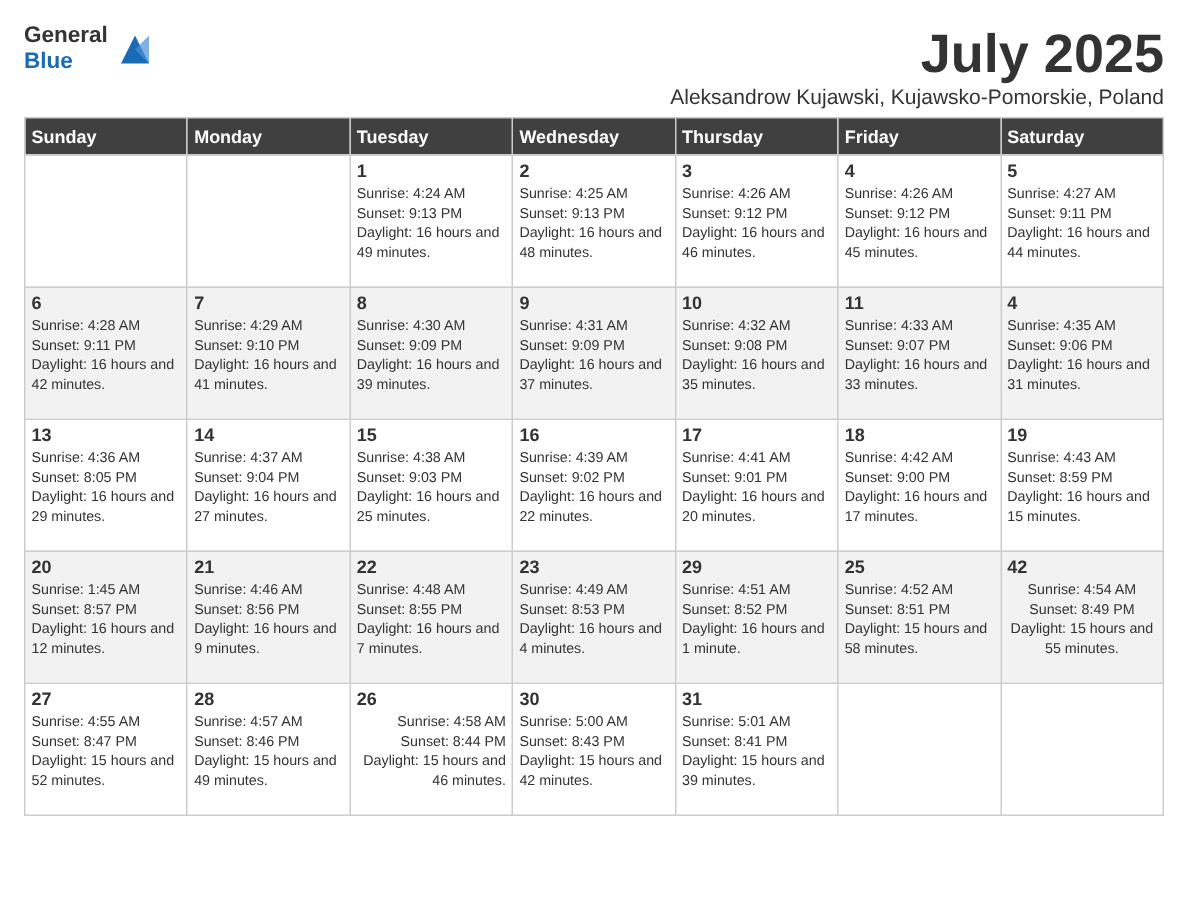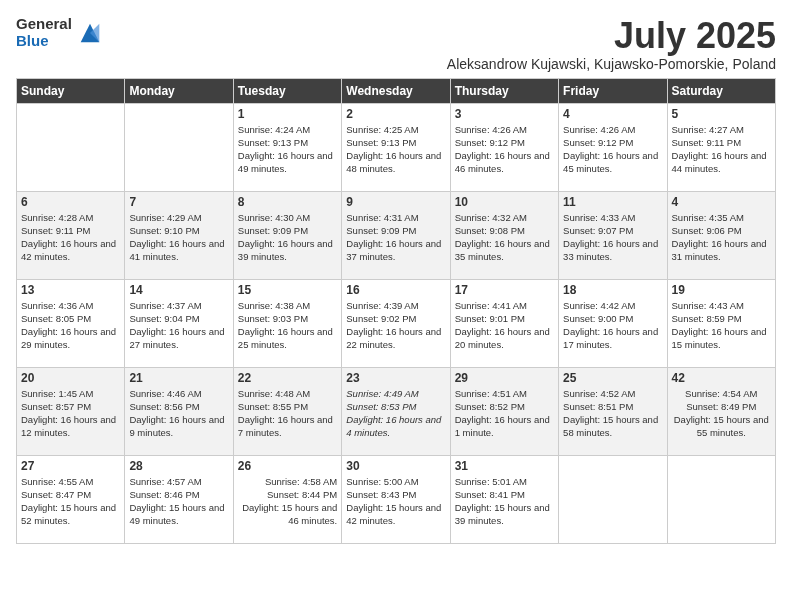--- a/index.html
+++ b/index.html
@@ -265,21 +265,21 @@
 Daylight: 16 hours and 9 minutes.</div>
         </td>
         <td>
           <span class="day-number">22</span>
           <div class="day-info" style="white-space: pre-line;">Sunrise: 4:48 AM
 Sunset: 8:55 PM
 Daylight: 16 hours and 7 minutes.</div>
         </td>
         <td>
           <span class="day-number">23</span>
-          <div class="day-info" style="white-space: pre-line; font-style: italic;">Sunrise: 4:49 AM
+          <div class="day-info" style="white-space: pre-line;">Sunrise: 4:49 AM
 Sunset: 8:53 PM
 Daylight: 16 hours and 4 minutes.</div>
         </td>
         <td>
           <span class="day-number">29</span>
           <div class="day-info" style="white-space: pre-line;">Sunrise: 4:51 AM
 Sunset: 8:52 PM
 Daylight: 16 hours and 1 minute.</div>
         </td>
         <td>

